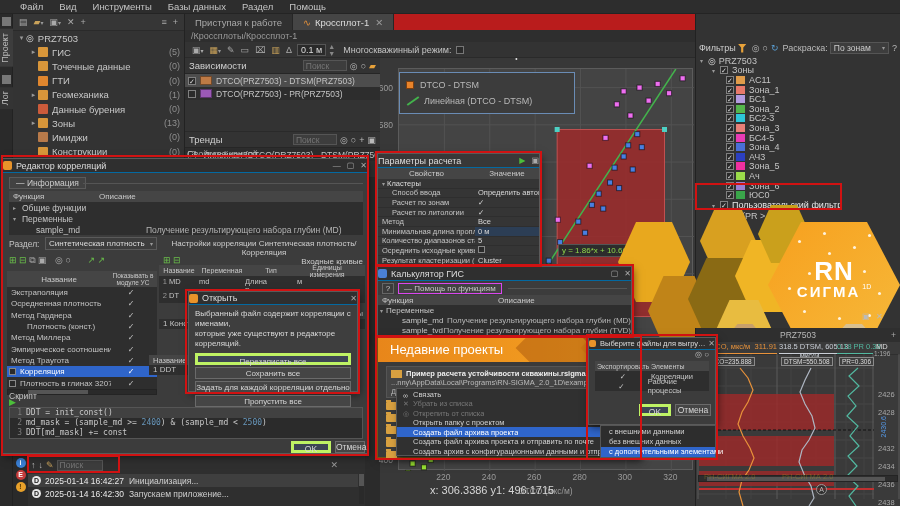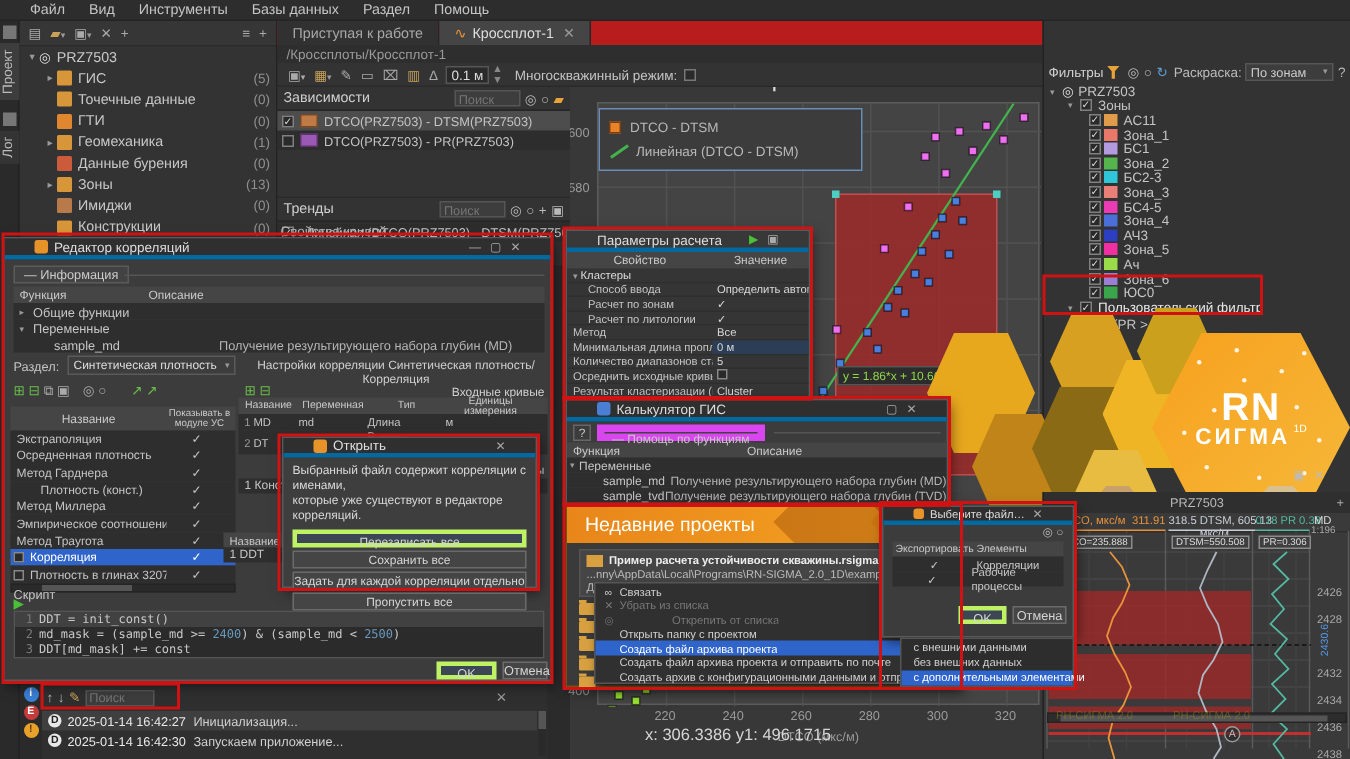--- a/index.html
+++ b/index.html
@@ -82,21 +82,21 @@
 #logpanel{position:absolute;left:13px;top:455px;width:352px;height:51px;background:#2f2f2f;z-index:2;border-top:1px solid #242424}
 #logicons{position:absolute;left:0;top:0;width:15px;height:51px;background:#2a2a2a}
 .lic{width:10px;height:10px;border-radius:50%;margin:2px auto;font-size:7px;line-height:10px;text-align:center;color:#fff;font-weight:bold}
 #logtb{position:absolute;left:15px;top:2px;height:14px;display:flex;align-items:center}
 #logrows{position:absolute;left:15px;top:18px;width:330px}
 .lrow2{height:13px;display:flex;align-items:center;font-size:8.5px;color:#d0d0d0;white-space:nowrap}
 .lrow2.sel{background:#3f3f3f}
 .dball{width:9px;height:9px;border-radius:50%;background:#e8e8e8;color:#222;font-size:7px;font-weight:bold;text-align:center;line-height:9px;margin:0 4px;flex:none}
 
 .dlg{position:absolute;background:#3c3c3c;border:1px solid #5a5a5a;box-shadow:2px 3px 8px rgba(0,0,0,.5)}
-.dtitle{height:14px;background:#2f2f2f;display:flex;align-items:center;padding:0 20px;font-size:9px;color:#ddd;border-bottom:3px solid #0369a1}
+.dtitle{height:14px;background:#2f2f2f;display:flex;align-items:center;padding:0 0;font-size:9px;color:#ddd;border-bottom:1px solid #0369a1}
 .dtitle .appic{width:9px;height:9px;background:#e8932a;border-radius:2px;margin-right:4px;flex:none}
 .wbtns{margin-left:auto;display:flex;gap:6px;color:#aaa;font-size:8px}
 .thdr{background:#454545;color:#c9c9c9;font-size:8px;display:flex;align-items:center}
 .btn{background:#454545;border:1px solid #6a6a6a;color:#d6d6d6;font-size:8.5px;text-align:center;line-height:11px}
 .btn.focus{border:3px solid #bef264;background:#3d4654}
 
 #editor{left:2px;top:158px;width:366px;height:296px;z-index:10}
 #efunc .erow{height:11px;display:flex;align-items:center;font-size:8.5px;background:#2e2e2e;color:#c6c6c6;white-space:nowrap}
 #emeth .mrow{height:11.3px;display:flex;align-items:center;font-size:8px;color:#c4c4c4;background:#2e2e2e;white-space:nowrap}
 #emeth .mrow.sel{background:#2f65ca;color:#fff}
@@ -864,21 +864,21 @@
   <div class="dtitle">
     <span class="appic" style="background:#4a7fd4"></span>
     <span>Калькулятор ГИС</span>
     <span class="wbtns">
         <span>▢</span>
         <span>✕</span>
       </span>
   </div>
   <div class="flex" style="height:14px;padding:0 4px">
     <span style="border:1px solid #666;width:12px;height:11px;text-align:center;font-size:8px;line-height:10px">?</span>
-    <span style="border:5px solid #d946ef;background:#424242;height:11px;font-size:8px;line-height:10px;padding:0 5px;margin-left:4px">— <span>Помощь по функциям</span></span>
+    <span style="border:1px solid #d946ef;background:#424242;height:11px;font-size:8px;line-height:10px;padding:0 5px;margin-left:4px">— <span>Помощь по функциям</span></span>
     <span style="flex:1;border-top:1px solid #555;margin-left:6px"></span>
   </div>
   <div class="thdr" style="height:10px">
     <span style="width:120px;padding-left:4px">Функция</span>
     <span>Описание</span>
   </div>
   <div id="calcrows">
       <div class="crow">
         <span style="width: 8px; font-size: 6px; color: rgb(153, 153, 153); padding-left: 2px;">▾</span>
         <span style="width: 110px;">Переменные</span>
@@ -924,21 +924,21 @@
     <div class="mrw">
       <span style="width: 10px; flex: 0 0 auto; font-size: 7px;">∞</span>
       <span style="overflow: hidden; text-overflow: ellipsis;">Связать</span>
     </div>
     <div class="mrw dis">
       <span style="width: 10px; flex: 0 0 auto; font-size: 7px;">✕</span>
       <span style="overflow: hidden; text-overflow: ellipsis;">Убрать из списка</span>
     </div>
     <div class="mrw dis">
       <span style="width: 10px; flex: 0 0 auto; font-size: 7px;">◎</span>
-      <span style="overflow: hidden; text-overflow: ellipsis; margin-left: 35px;">Открепить от списка</span>
+      <span style="overflow: hidden; text-overflow: ellipsis;">Открепить от списка</span>
     </div>
     <div class="mrw">
       <span style="width: 10px; flex: 0 0 auto; font-size: 7px;"></span>
       <span style="overflow: hidden; text-overflow: ellipsis;">Открыть папку с проектом</span>
     </div>
     <div class="mrw hl">
       <span style="width: 10px; flex: 0 0 auto; font-size: 7px;"></span>
       <span style="overflow: hidden; text-overflow: ellipsis;">Создать файл архива проекта</span>
       <span style="margin-left: auto; font-size: 6px;">▶</span>
     </div>

